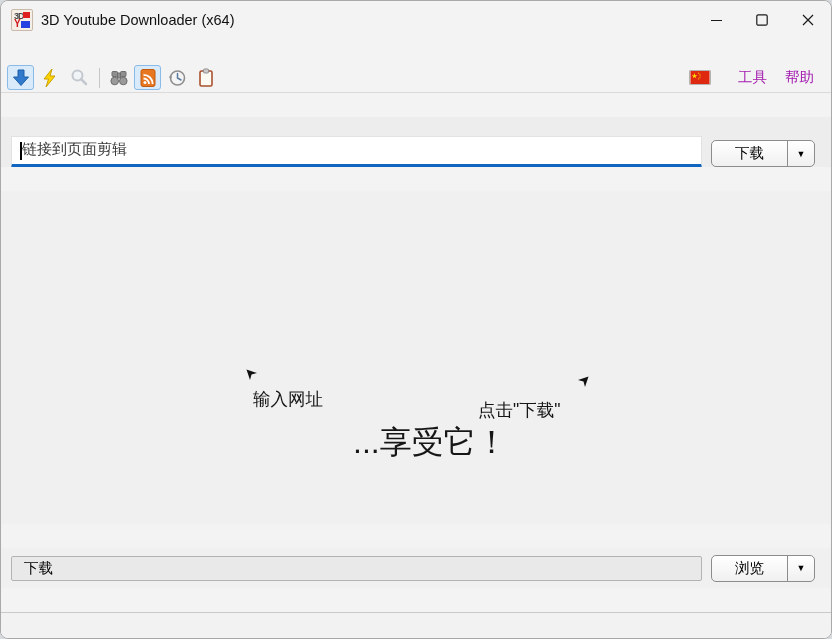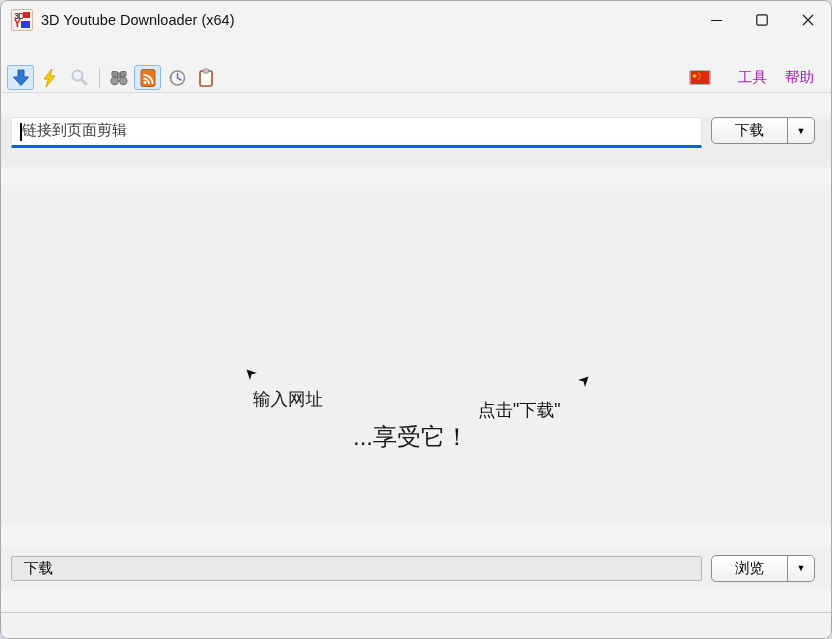--- a/index.html
+++ b/index.html
@@ -21,21 +21,21 @@
   .win-btn{width:46px;height:100%;display:flex;align-items:center;justify-content:center;cursor:default;}
   
   .toolbar{height:30px;flex:0 0 auto;display:flex;align-items:center;padding:0 8px 0 6px;background:#f3f3f3;border-bottom:1px solid #dadada;}
   .tb-btn{width:27px;height:25px;display:flex;align-items:center;justify-content:center;border:1px solid transparent;border-radius:3px;margin-right:2px;}
   .tb-btn.active{background:#d9eafb;border-color:#8abbe8;}
   .tb-sep{width:1px;height:20px;background:#c6c6c6;margin:0 5px;}
   .tb-right{margin-left:auto;display:flex;align-items:center;}
   .flag{width:22px;height:15px;margin-right:18px;border:1px solid #b4b4b4;border-radius:1px;}
   .menu-item{font-size:14.5px;color:#a21caf;padding:3px 9px;border-radius:3px;}
   
-  .url-row{height:50px;flex:0 0 auto;background:#ededed;display:flex;align-items:flex-start;padding:0 16px 0 10px;}
+  .url-row{height:50px;flex:0 0 auto;background:#ededed;display:flex;align-items:flex-end;padding:0 16px 0 10px;}
   .input-wrap{position:relative;flex:1;height:31px;margin-right:9px;}
   .url-input{
     width:100%;height:100%;background:#fff;border:1px solid #e2e2e2;
     border-bottom:3px solid #1065c0;border-radius:1px;
     padding:0 10px 2px 10px;font-size:15px;color:#3a3a3a;outline:none;
     font-family:"Liberation Sans","DejaVu Sans",sans-serif;
   }
   .caret{position:absolute;left:9px;top:6px;width:1.5px;height:18px;background:#000;}
   
   .split-btn{
@@ -44,21 +44,21 @@
     border:1px solid #8c8c8c;border-radius:5px;overflow:hidden;flex:0 0 auto;
   }
   .split-label{flex:1;display:flex;align-items:center;justify-content:center;font-size:14.5px;color:#000;}
   .split-div{width:1px;background:#8c8c8c;}
   .split-arrow{width:26px;display:flex;align-items:center;justify-content:center;font-size:9px;color:#000;}
   
   .main{position:relative;flex:1;background:#f0f0f0;}
   .hint{position:absolute;color:#161616;white-space:nowrap;}
   .hint-enter{left:252px;top:196px;font-size:17.5px;text-align:right;}
   .hint-click{left:477px;top:207px;font-size:17.5px;}
-  .hint-enjoy{left:352px;top:230px;font-size:24px;}
+  .hint-enjoy{left:352px;top:230px;font-size:32px;}
   .cursor-nw{position:absolute;left:245px;top:178px;}
   .cursor-ne{position:absolute;left:575px;top:185px;}
   
   .bottom-row{height:40px;flex:0 0 auto;background:#f0f0f0;display:flex;align-items:center;padding:0 16px 0 10px;}
   .path-field{
     flex:1;height:25px;margin-right:9px;background:#e9e9e9;border:1px solid #b3b3b3;
     border-radius:2px;display:flex;align-items:center;padding-left:12px;font-size:14.5px;color:#000;
   }
   .statusbar{height:26px;flex:0 0 auto;background:#f2f2f2;border-top:1px solid #c9c9c9;}
 </style>

